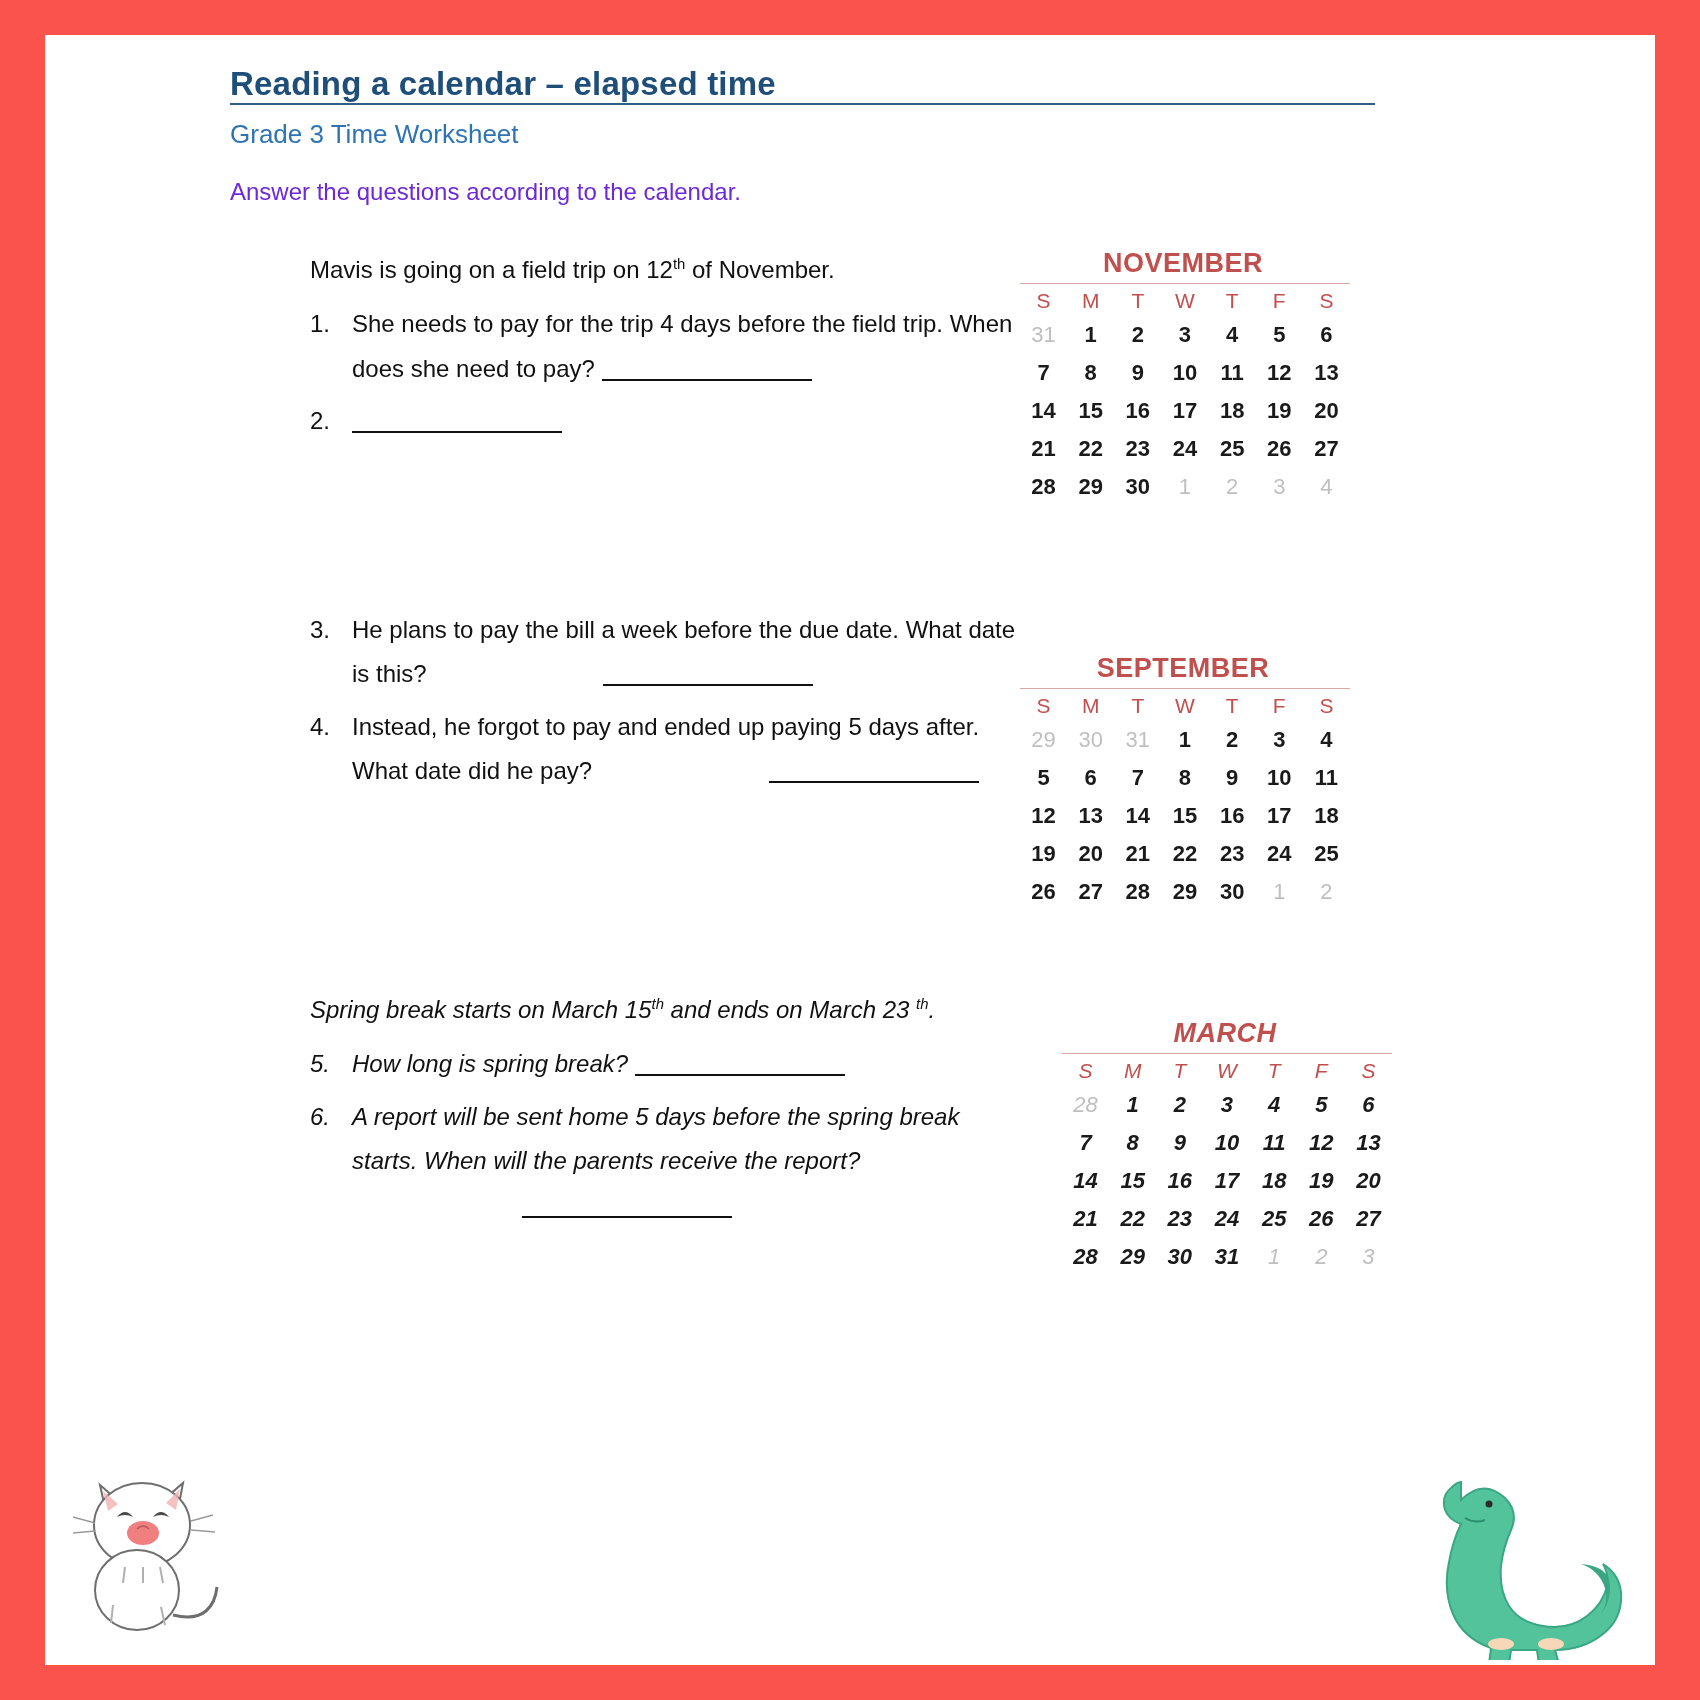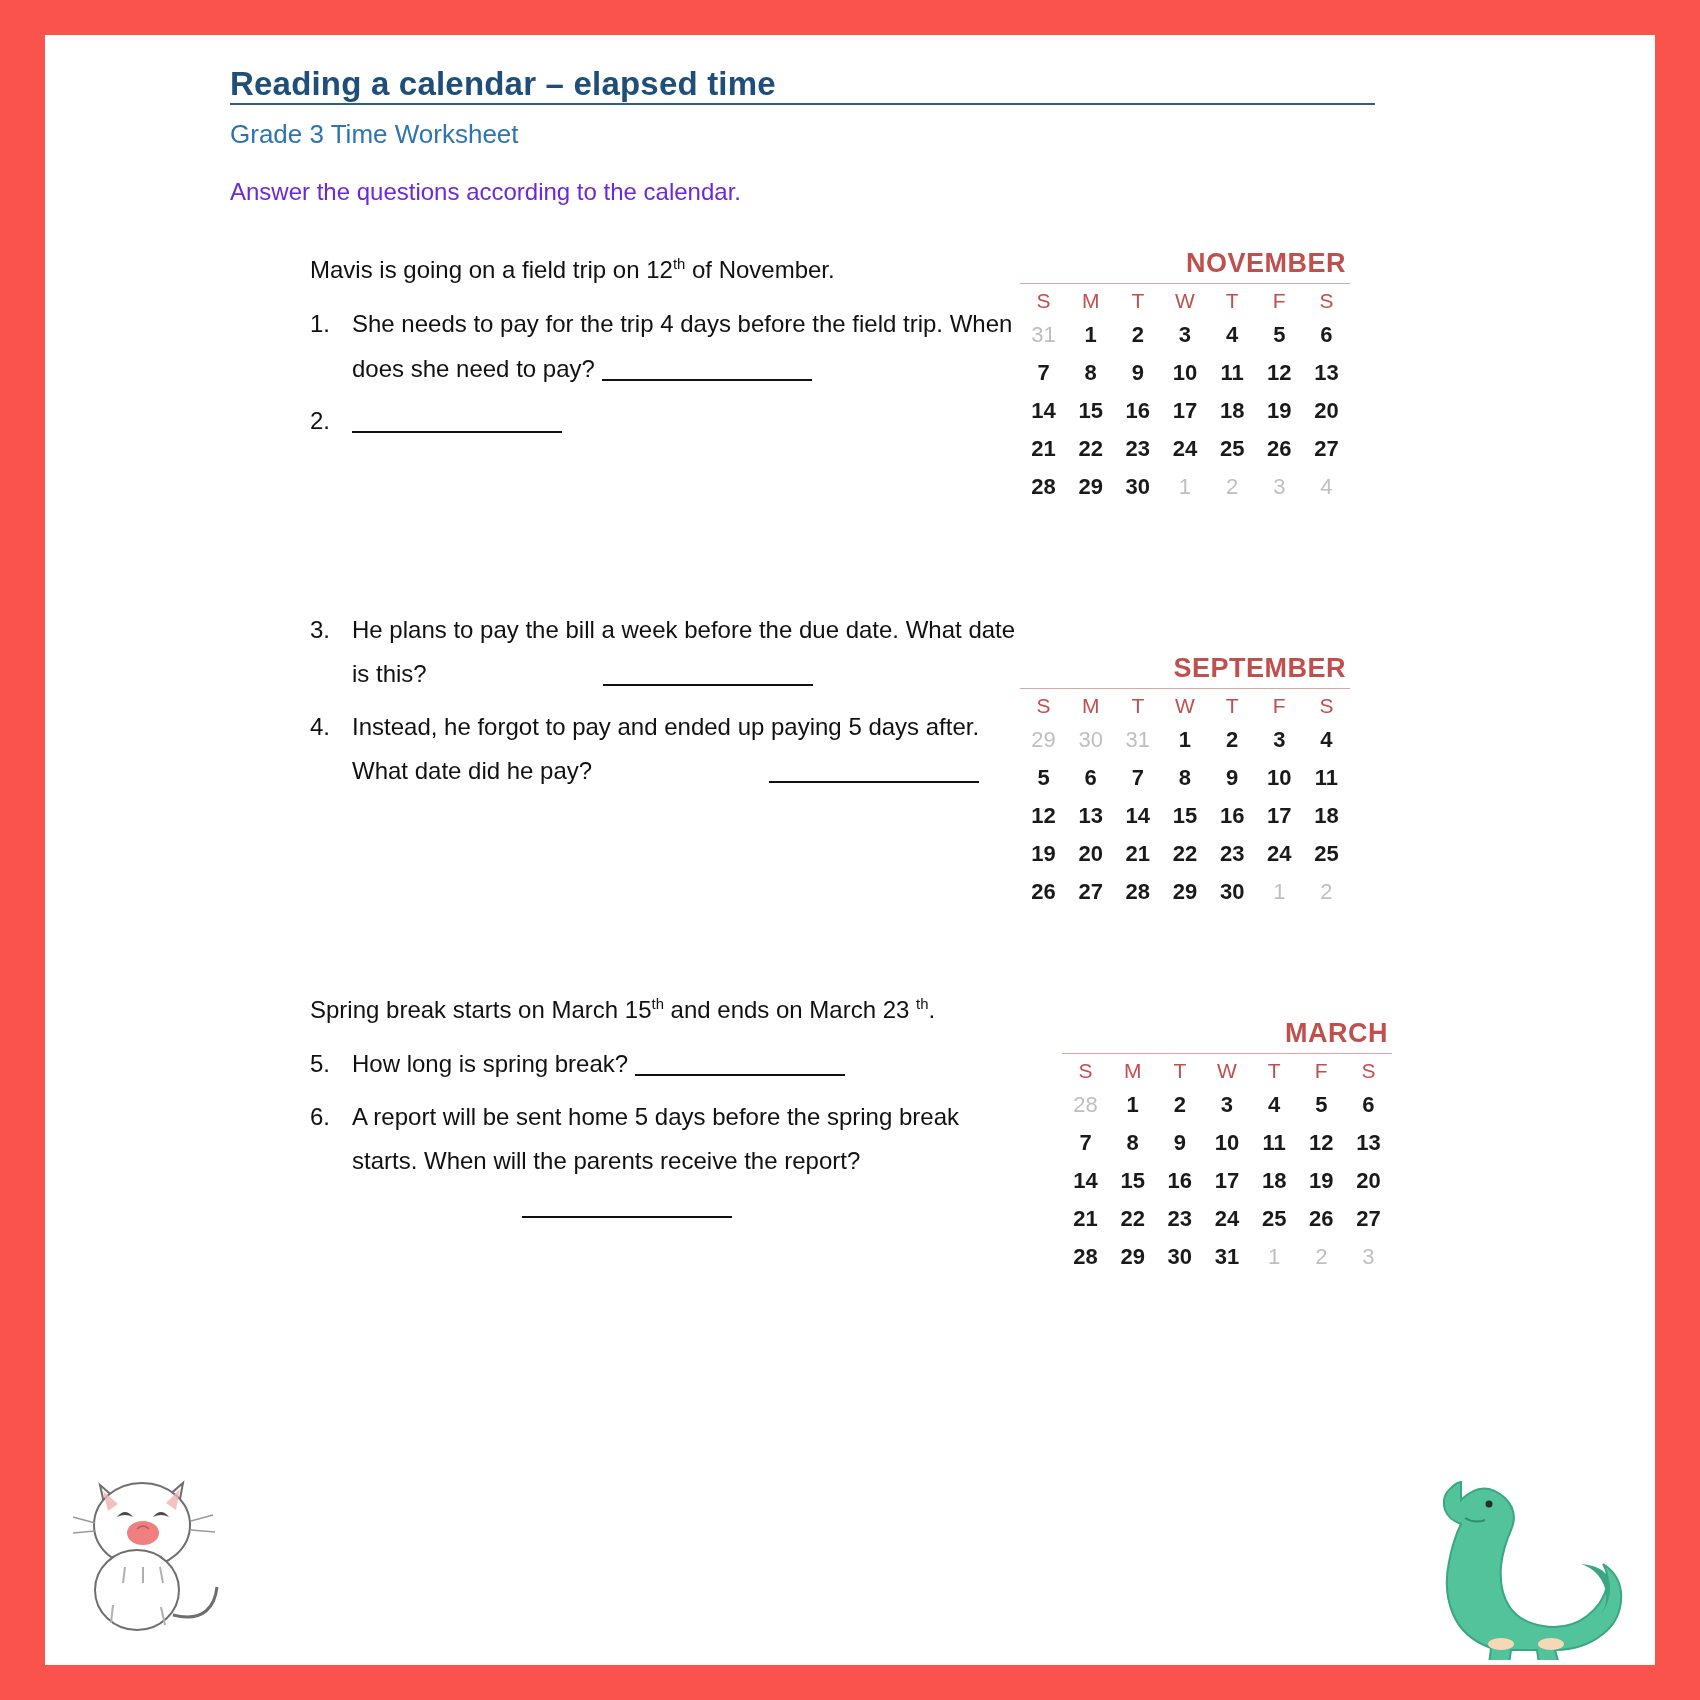--- a/index.html
+++ b/index.html
@@ -97,21 +97,21 @@
     width: 170px;
   }
 
   
   .cal {
     position: absolute;
     width: 330px;
     font-family: "Liberation Sans", sans-serif;
   }
   .cal .cal-name {
-    text-align: right;
+    text-align: center;
     font-size: 27px;
     font-weight: bold;
     color: #c0504d;
     letter-spacing: 0.5px;
     padding-right: 4px;
   }
   .cal .cal-rule {
     border-bottom: 1.5px solid #d9a6a4;
     margin: 4px 0 2px 0;
   }
@@ -319,21 +319,21 @@
             <td>29</td>
             <td>30</td>
             <td class="out">1</td>
             <td class="out">2</td>
           </tr>
         </tbody>
           </table>
       </div>
     </div>
 
-    <div class="block" style="min-height:330px; margin-top:40px;">
+    <div class="block" style="min-height:330px; margin-top:40px;font-style:italic;">
       <div class="qcol">
         <div class="intro">
           <span>Spring break starts on March 15</span><sup>th</sup><span> and ends on March 23 </span><sup>th</sup><span>.</span>
         </div>
         <ol class="qlist">
           <li>
             <span class="num">5.</span>
             <span>How long is spring break?</span>
             <span class="ans-line"></span>
           </li>

